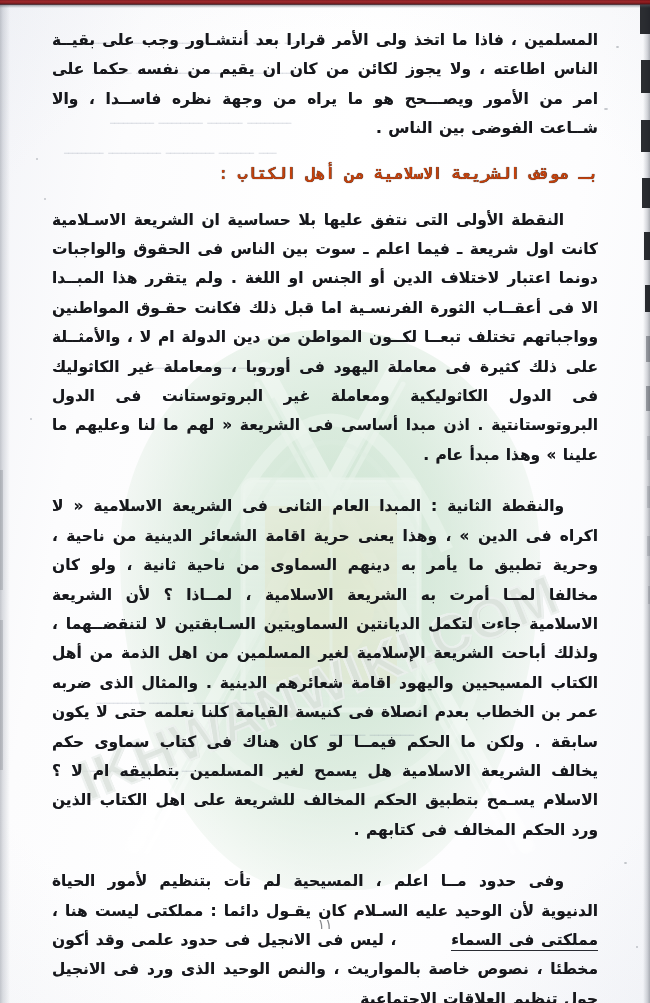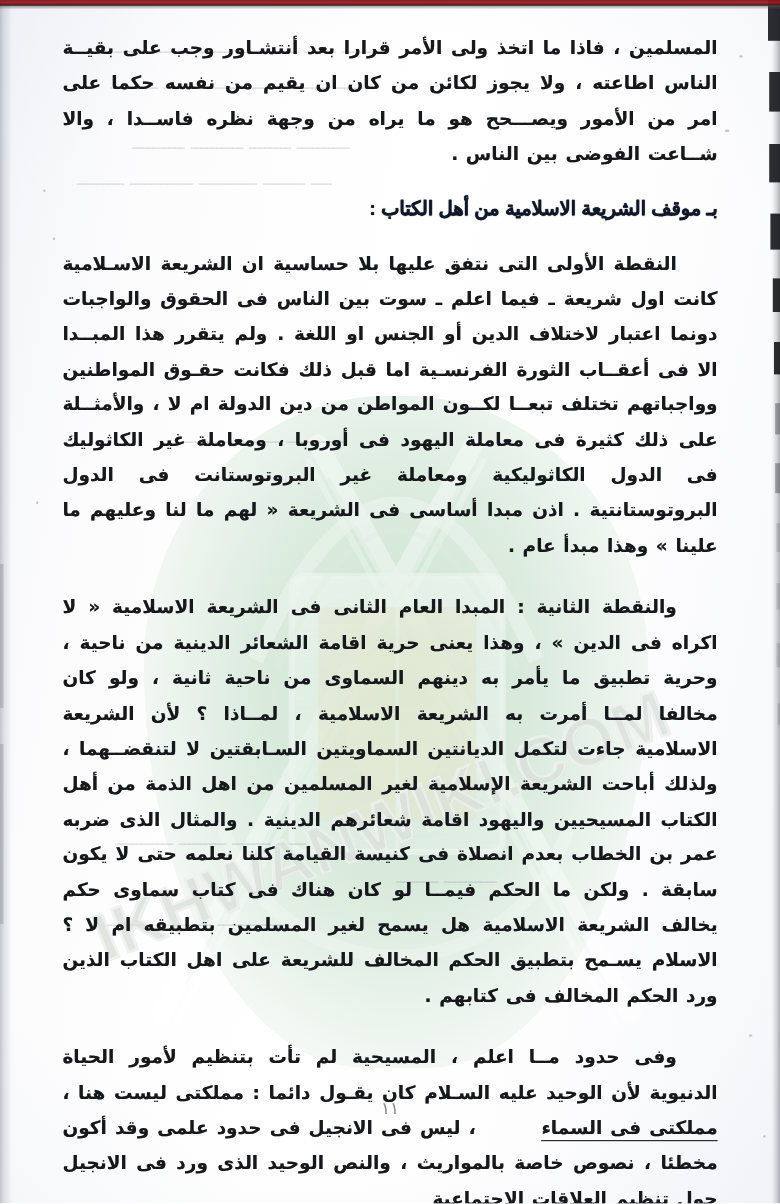--- a/index.html
+++ b/index.html
@@ -156,24 +156,24 @@
     letter-spacing: 0px;
     word-spacing: 1px;
     margin: 0;
     text-shadow: 0 0 .45px rgba(30,32,40,.55);
     font-weight: bold;
   }
 
   .para.p-intro { margin-bottom: 20px; }
 
   .heading {
-    font-family: Liberation Sans, sans-serif;
+    font-family: Liberation Mono, monospace;
     font-size: 16.2px;
     font-weight: 700;
-    color: #0f172a;
+    color: #c2410c;
     direction: rtl;
     text-align: left;
     margin: 0 0 22px 0;
     letter-spacing: .2px;
     text-shadow: 0 0 .9px rgba(10,12,18,.9), .35px 0 .4px rgba(10,12,18,.6);
   }
 
   .para.indent { text-indent: 34px; }
   .para.p-gap-before { margin-top: 22px; }
 

